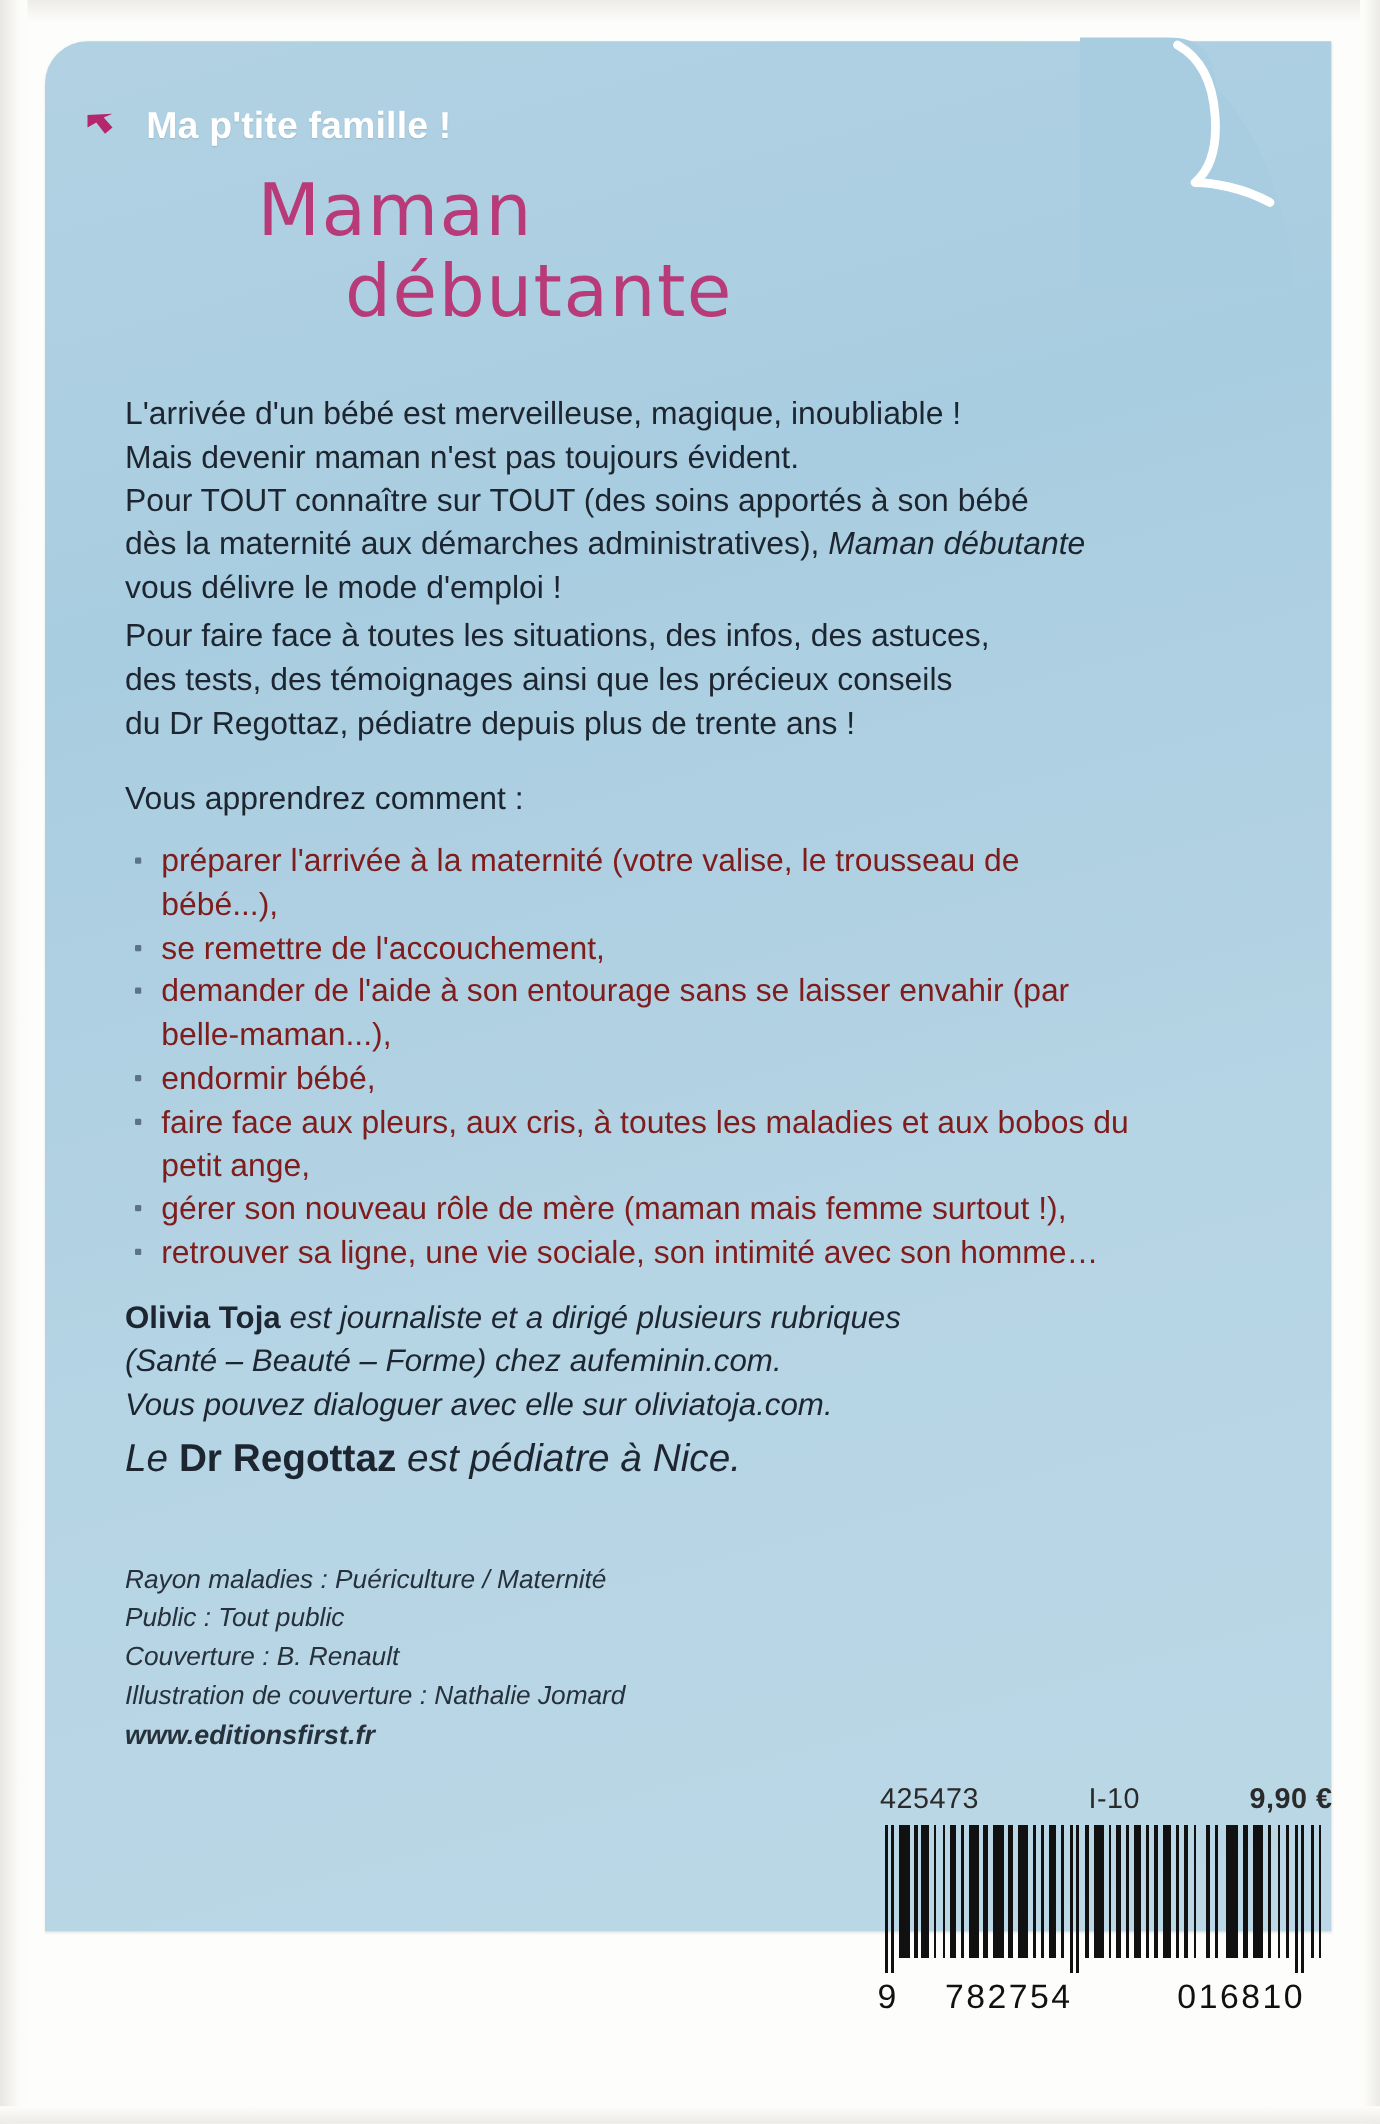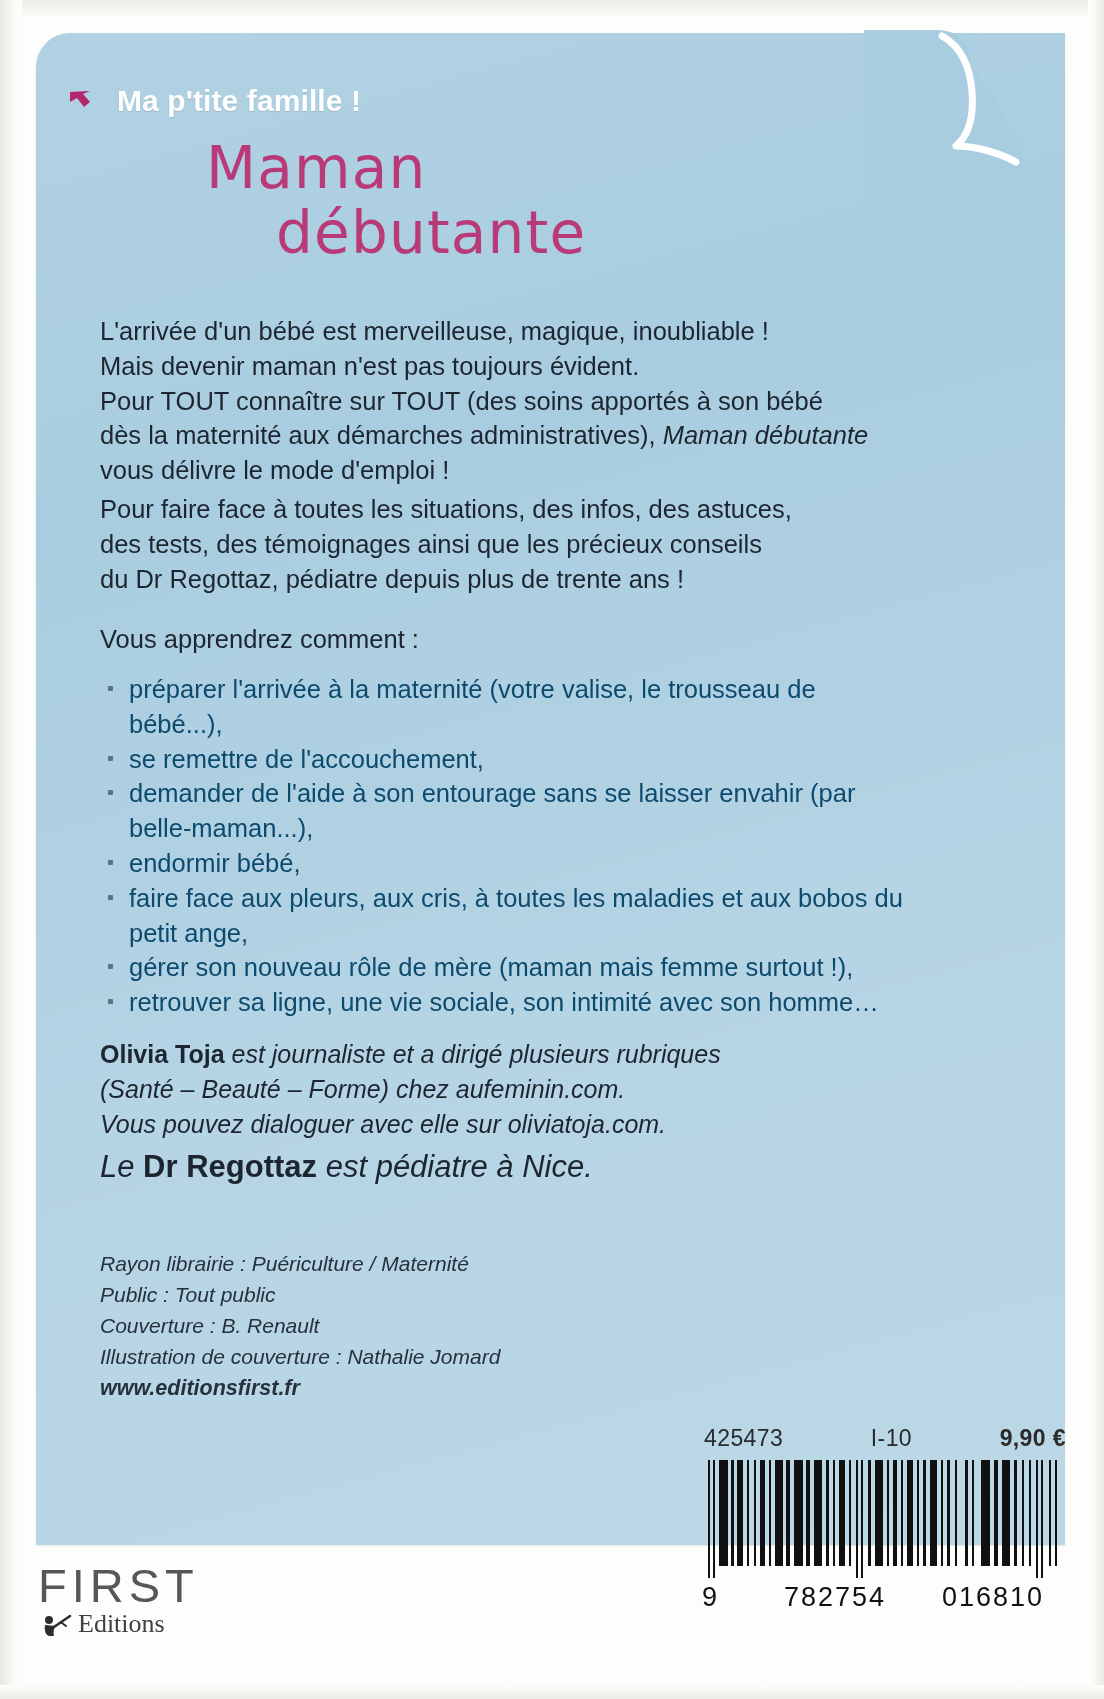--- a/index.html
+++ b/index.html
@@ -142,21 +142,21 @@
 
   
   #bullet-list {
     position: absolute;
     left: 104px;
     top: 672px;
     width: 812px;
     margin: 0;
     padding: 0;
     list-style: none;
-    color: #0c4a6e;
+    color: #7f1d1d;
     font-size: 25.5px;
     line-height: 1.365;
   }
   #bullet-list li {
     position: relative;
     padding-left: 25px;
     margin-bottom: 0px;
   }
   #bullet-list li::before {
     content: "";
@@ -277,21 +277,21 @@
     display: flex;
     font-family: "Liberation Sans", sans-serif;
     font-size: 27px;
     color: #111;
     letter-spacing: 2px;
     margin-top: 2px;
     padding-left: 2px;
   }
   #barcode-digits .grp { display: inline-block; }
   #isbn-d1 { width: 26px; text-align: left; }
-  #isbn-d2 { width: 158px; text-align: right; }
+  #isbn-d2 { width: 158px; text-align: center; }
   #isbn-d3 { width: 158px; text-align: right; }
 </style>
 </head>
 <body>
 
 <div id="page">
 
   <div id="paper-edge-top"></div>
   <div id="paper-edge-left"></div>
   <div id="paper-edge-right"></div>
@@ -360,41 +360,27 @@
       <span class="name">Olivia Toja</span><span> est journaliste et a dirigé plusieurs rubriques</span><br>
       <span>(Santé – Beauté – Forme) chez aufeminin.com.</span><br>
       <span>Vous pouvez dialoguer avec elle sur oliviatoja.com.</span>
     </div>
 
     <div id="bio-regottaz">
       <span>Le </span><span class="name">Dr Regottaz</span><span> est pédiatre à Nice.</span>
     </div>
 
     <div id="meta-block">
-      <span>Rayon librairie : Puériculture / Maternité</span><br>
+      <span>Rayon maladies : Puériculture / Maternité</span><br>
       <span>Public : Tout public</span><br>
       <span>Couverture : B. Renault</span><br>
       <span>Illustration de couverture : Nathalie Jomard</span>
       <span id="meta-url">www.editionsfirst.fr</span>
     </div>
 
-    <div id="publisher-logo">
-      <div id="publisher-name">FIRST</div>
-      <div id="publisher-sub-row">
-        <span id="publisher-mark">
-          <svg viewBox="0 0 34 26" width="34" height="26" xmlns="http://www.w3.org/2000/svg">
-            <circle cx="9" cy="9" r="4" fill="#2c2c2e"></circle>
-            <path d="M5 14 C4 20 6 24 9 25 L14 25 C13 20 14 17 16 15 Z" fill="#2c2c2e"></path>
-            <path d="M14 16 L30 5" stroke="#2c2c2e" stroke-width="2.6" stroke-linecap="round"></path>
-            <path d="M22 12 L26 15" stroke="#2c2c2e" stroke-width="2" stroke-linecap="round"></path>
-          </svg>
-        </span>
-        <span id="publisher-sub">Editions</span>
-      </div>
-    </div>
 
     <div id="barcode-area">
       <div id="barcode-top-row">
         <span>425473</span>
         <span>I-10</span>
         <span id="barcode-price">9,90 €</span>
       </div>
       <div id="barcode-bars">
         <svg width="358" height="120" viewBox="0 0 358 120" xmlns="http://www.w3.org/2000/svg" shape-rendering="crispEdges">
           <g fill="#111111">

